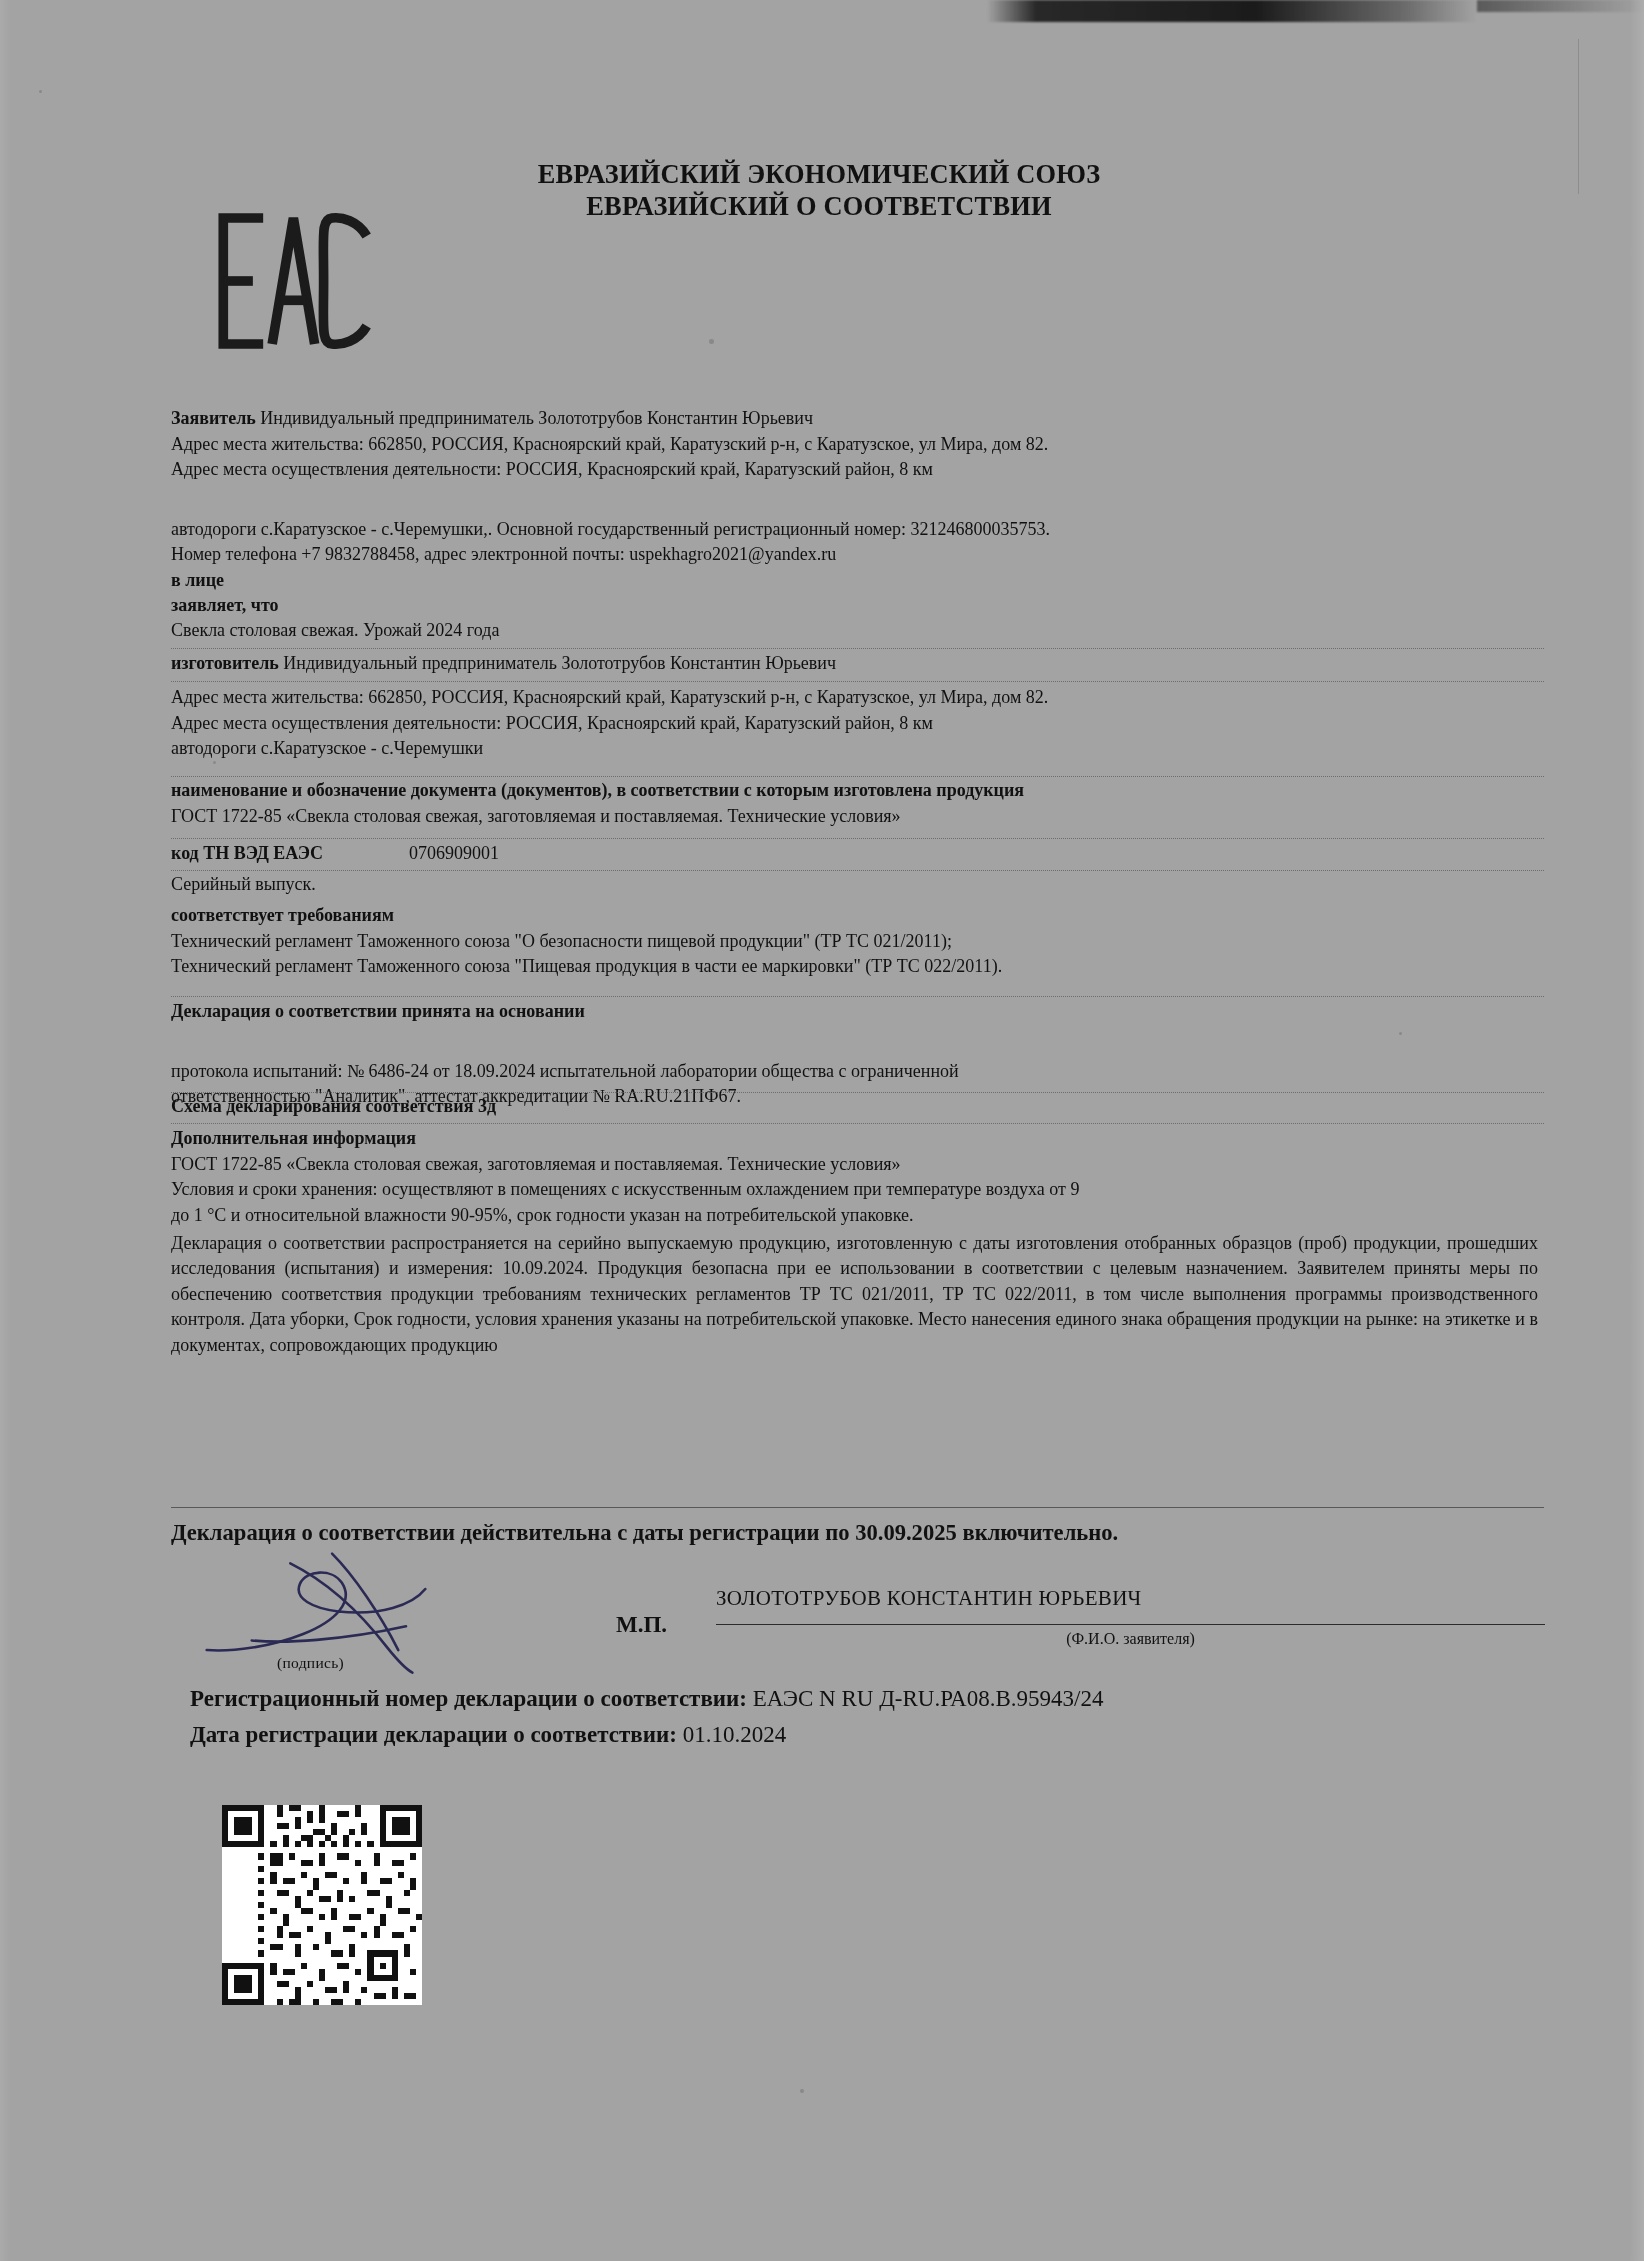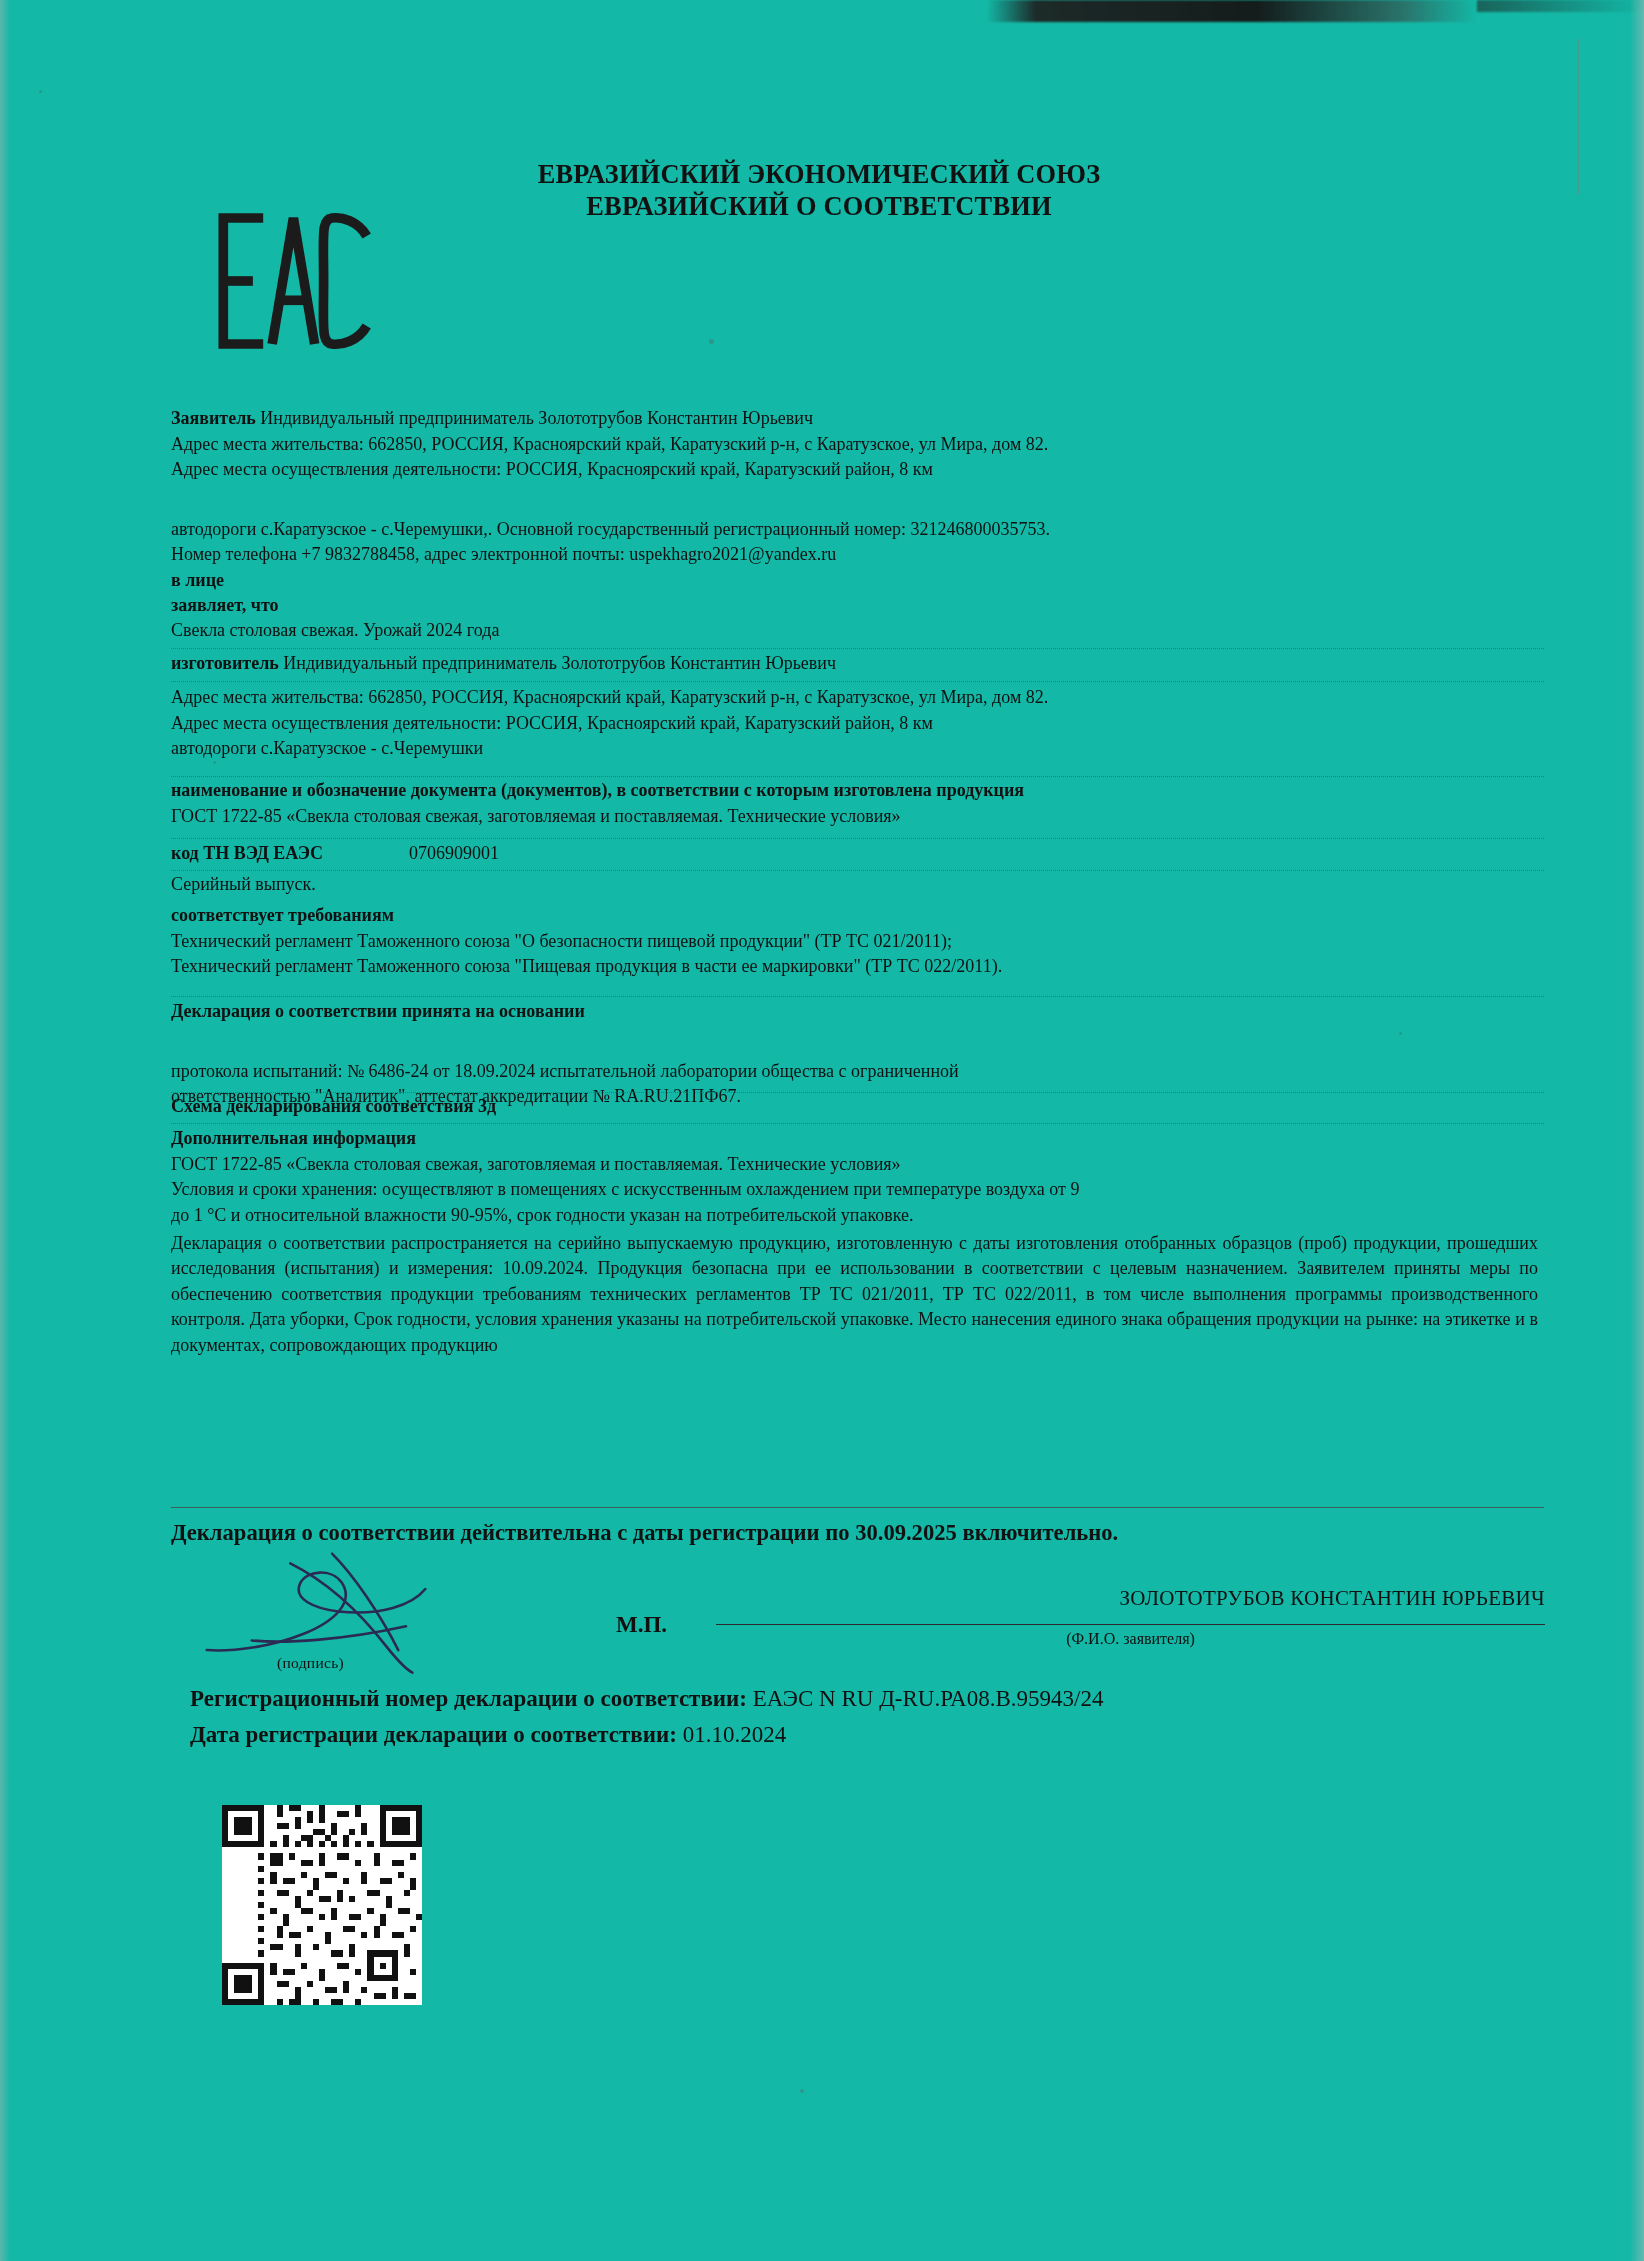--- a/index.html
+++ b/index.html
@@ -13,21 +13,21 @@
     position: relative;
     font-family: "Liberation Serif", serif;
     color: #111;
     overflow: hidden;
   }
 
   
   .page {
     position: absolute;
     inset: 0;
-    background: #14b8a6;
+    background: #a3a3a3;
   }
 
   
   .scan-top-smudge {
     position: absolute;
     top: 0;
     left: 987px;
     width: 490px;
     height: 22px;
     background: linear-gradient(90deg, rgba(40,40,40,0.0) 0%, rgba(30,30,30,0.92) 10%, rgba(20,20,20,0.95) 55%, rgba(60,60,60,0.55) 85%, rgba(120,120,120,0.0) 100%);
@@ -134,21 +134,21 @@
     left: 716px;
     top: 1624px;
     width: 829px;
     border-top: 1.3px solid #2b2b2b;
   }
   .sig-name {
     position: absolute;
     left: 716px;
     top: 1586px;
     width: 829px;
-    text-align: right;
+    text-align: left;
     font-size: 21px;
     letter-spacing: 0.3px;
   }
   .sig-caption {
     position: absolute;
     left: 716px;
     top: 1630px;
     width: 829px;
     text-align: center;
     font-size: 16px;

